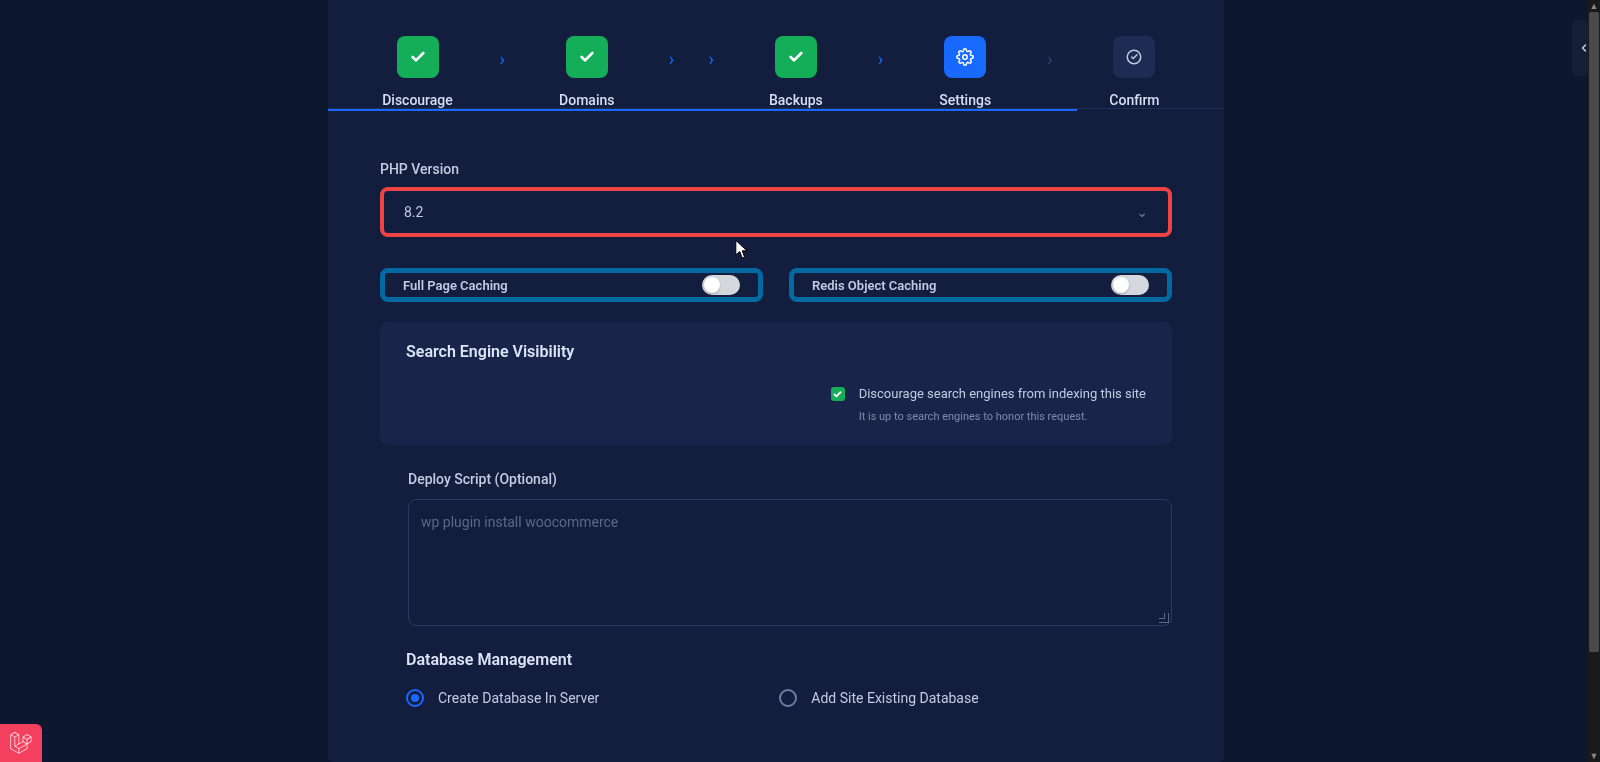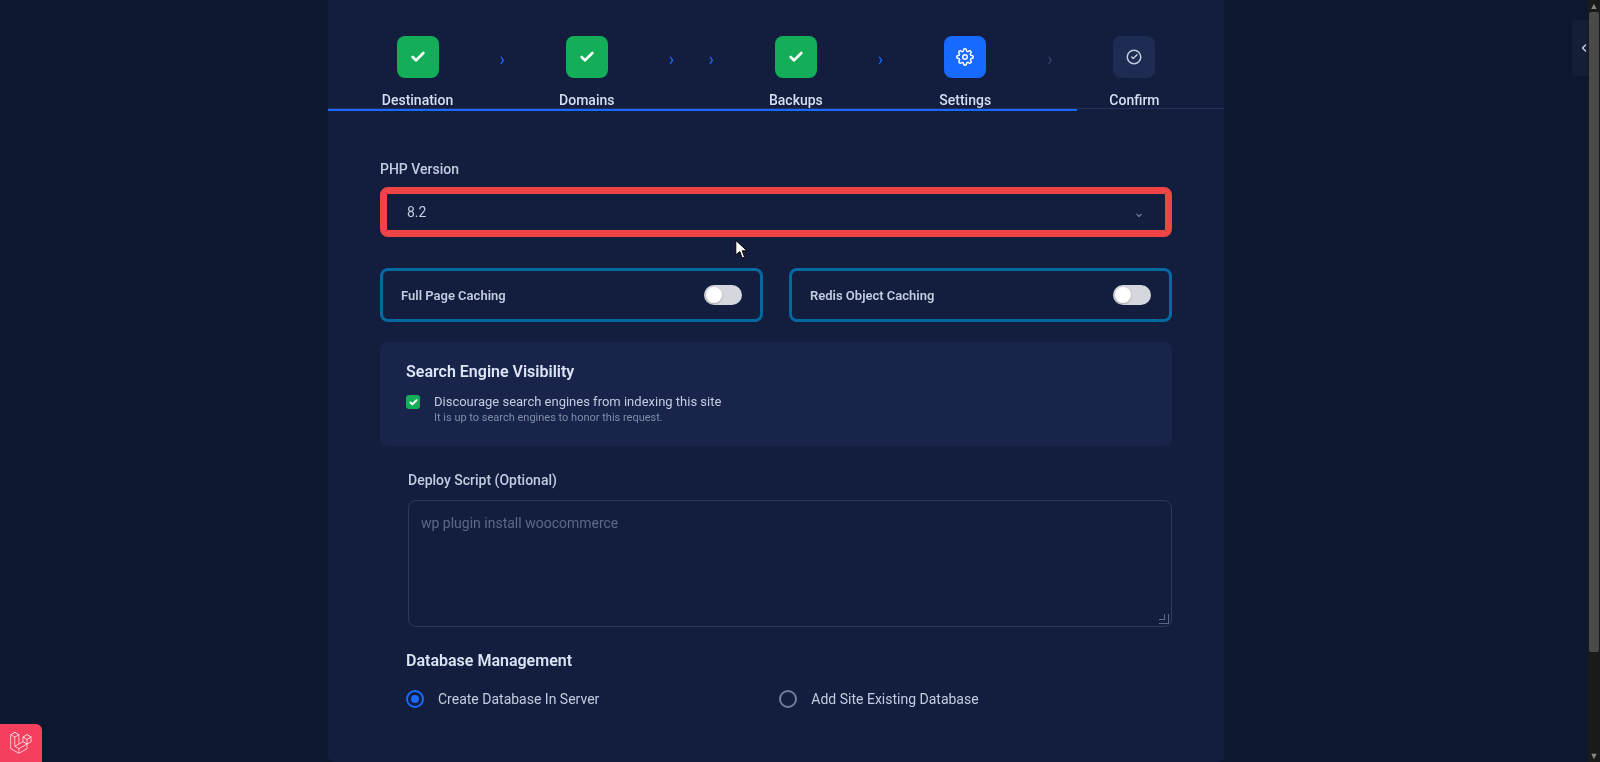--- a/index.html
+++ b/index.html
@@ -85,21 +85,21 @@
     flex-direction: column;
     gap: 10px;
   }
   .flabel {
     font-size: 14px;
     font-weight: 500;
     color: #c3cbe0;
   }
   .select-wrap, .text-input {
     background: #131e3f;
-    border: 7px solid #ef4444;
+    border: 4px solid #ef4444;
     border-radius: 8px;
     height: 50px;
     display: flex;
     align-items: center;
     padding: 0 20px;
     position: relative;
   }
   .select-val {
     font-size: 14px;
     color: #c3cbe0;
@@ -114,23 +114,23 @@
     font-size: 14px;
     width: 100%;
   }
   .toggles-row {
     display: flex;
     gap: 26px;
     margin-top: 31px;
   }
   .toggle-card {
     flex:1;
-    border: 3px solid #0369a1;
+    border: 5px solid #0369a1;
     border-radius: 8px;
-    height: 54px;
+    height: 34px;
     padding: 0 18px;
     display: flex;
     align-items: center;
     justify-content: space-between;
     font-size: 13px;
     font-weight: 600;
     color: #c3cbe0;
   }
   .switch {
     width: 38px;
@@ -151,45 +151,46 @@
   .visibility-card {
     margin-top: 20px;
     background: #18244a;
     border-radius: 8px;
     padding: 20px 26px 22px 26px;
   }
   .visibility-title {
     font-size: 16px;
     font-weight: 600;
     color: #dce3f5;
-    margin-bottom: 12px;
+    margin-bottom: 24px;
   }
   .checkbox-row {
     display:flex;
     align-items:flex-start;
     gap:14px;
+    justify-content:flex-end;
   }
   .cb {
     width:14px; height:14px;
     background:#14ad58;
     border-radius:3px;
     display:flex; align-items:center; justify-content:center;
     margin-top:2px;
     flex-shrink:0;
   }
   .cb svg { width:9px; height:9px; }
   .cb-texts .line1 {
     font-size:13px;
     color:#c3cbe0;
     line-height:1.4;
   }
   .cb-texts .line2 {
     font-size:11px;
     color:#7f8ca8;
-    margin-top:0;
+    margin-top:7px;
   }
   .deploy-block {
     margin-top: 26px;
     padding-left: 28px;
   }
   .deploy-area {
     margin-top:12px;
     width:100%;
     height:127px;
     background:#131e3f;
@@ -311,21 +312,21 @@
 
 <div class="panel">
 
   <div class="stepper">
     <div class="step">
       <div class="step-box step-done">
         <svg width="16" height="16" viewBox="0 0 24 24" fill="none" stroke="#fff" stroke-width="4" stroke-linecap="round" stroke-linejoin="round">
             <polyline points="20 6 9 17 4 12"></polyline>
           </svg>
       </div>
-      <div class="step-label">Destination</div>
+      <div class="step-label">Discourage</div>
     </div>
     <div class="step-sep">›</div>
     <div class="step">
       <div class="step-box step-done">
         <svg width="16" height="16" viewBox="0 0 24 24" fill="none" stroke="#fff" stroke-width="4" stroke-linecap="round" stroke-linejoin="round">
             <polyline points="20 6 9 17 4 12"></polyline>
           </svg>
       </div>
       <div class="step-label">Domains</div>
     </div>

